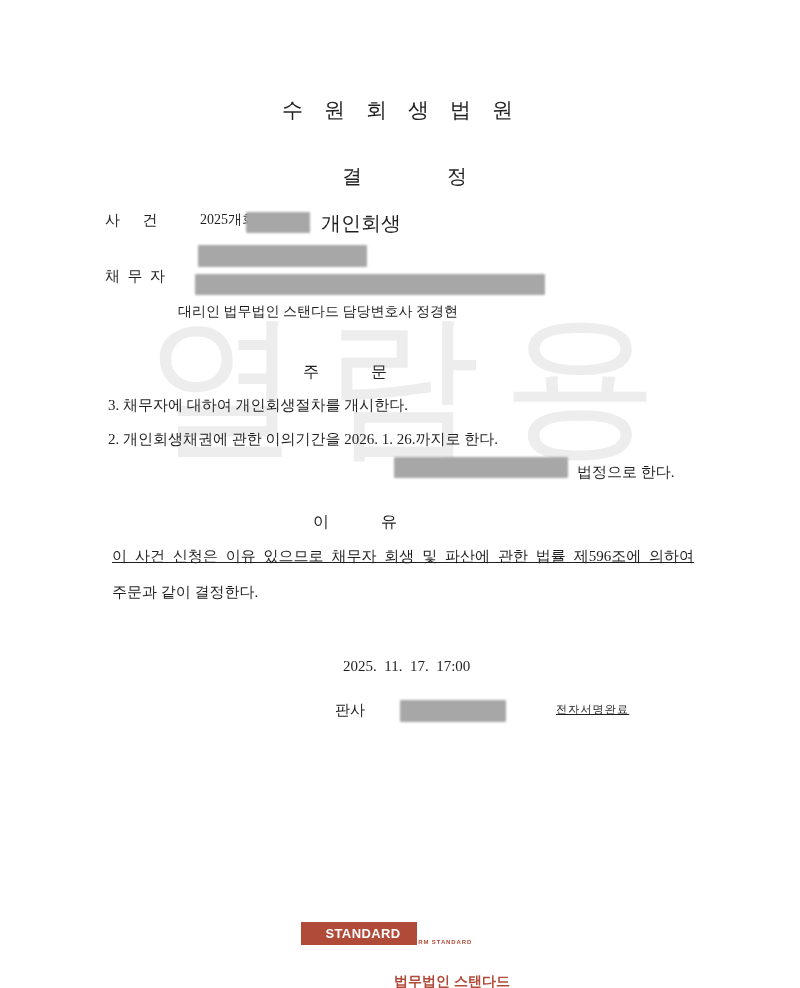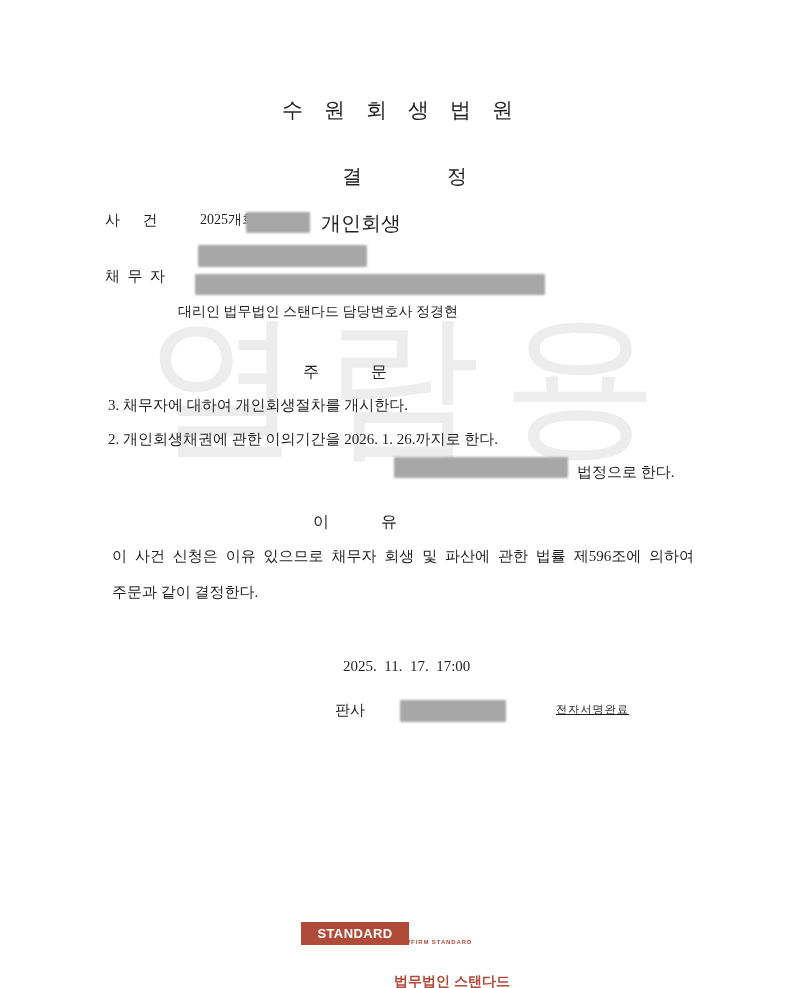--- a/index.html
+++ b/index.html
@@ -32,30 +32,30 @@
   .r-judge{left:400px;top:700px;width:106px;height:22px;}
   
   .order-heading{left:303px;top:362px;font-size:16px;}
   .order-item1{left:108px;top:396px;font-size:15px;}
   .order-item2{left:108px;top:430px;font-size:15px;}
   .order-item3a{left:108px;top:463px;font-size:15px;}
   .order-item3b{left:577px;top:463px;font-size:15px;}
   
   .reason-heading{left:313px;top:512px;font-size:16px;}
   .reason-line1{left:112px;top:547px;width:582px;font-size:15px;white-space:normal;
-    text-align:justify;text-align-last:justify;}
+    text-align:justify;text-align-last:justify;text-decoration:underline;}
   .reason-line2{left:112px;top:583px;font-size:15px;}
   
   .datetime{left:343px;top:657px;font-size:15px;}
   .judge-label{left:335px;top:701px;font-size:15px;}
   .esign{left:556px;top:703px;font-size:11px;letter-spacing:1.2px;text-decoration:underline;}
   
   .logo-box{
     position:absolute;left:301px;top:922px;width:108px;height:23px;background:#b14b39;
-    display:flex;align-items:center;justify-content:center;z-index:1;
+    display:flex;align-items:center;justify-content:center;z-index:1;padding-left:8px;
   }
   .logo-text{
     color:#ffffff;font-family:"Liberation Sans","DejaVu Sans",sans-serif;
     font-weight:bold;font-size:13px;letter-spacing:0.4px;line-height:1;
   }
   .firm-ko{
     position:absolute;left:394px;top:973px;font-size:14px;font-weight:bold;color:#b14b39;
     font-family:"Liberation Sans","DejaVu Sans",sans-serif;white-space:pre;z-index:1;
   }
   .firm-en{

